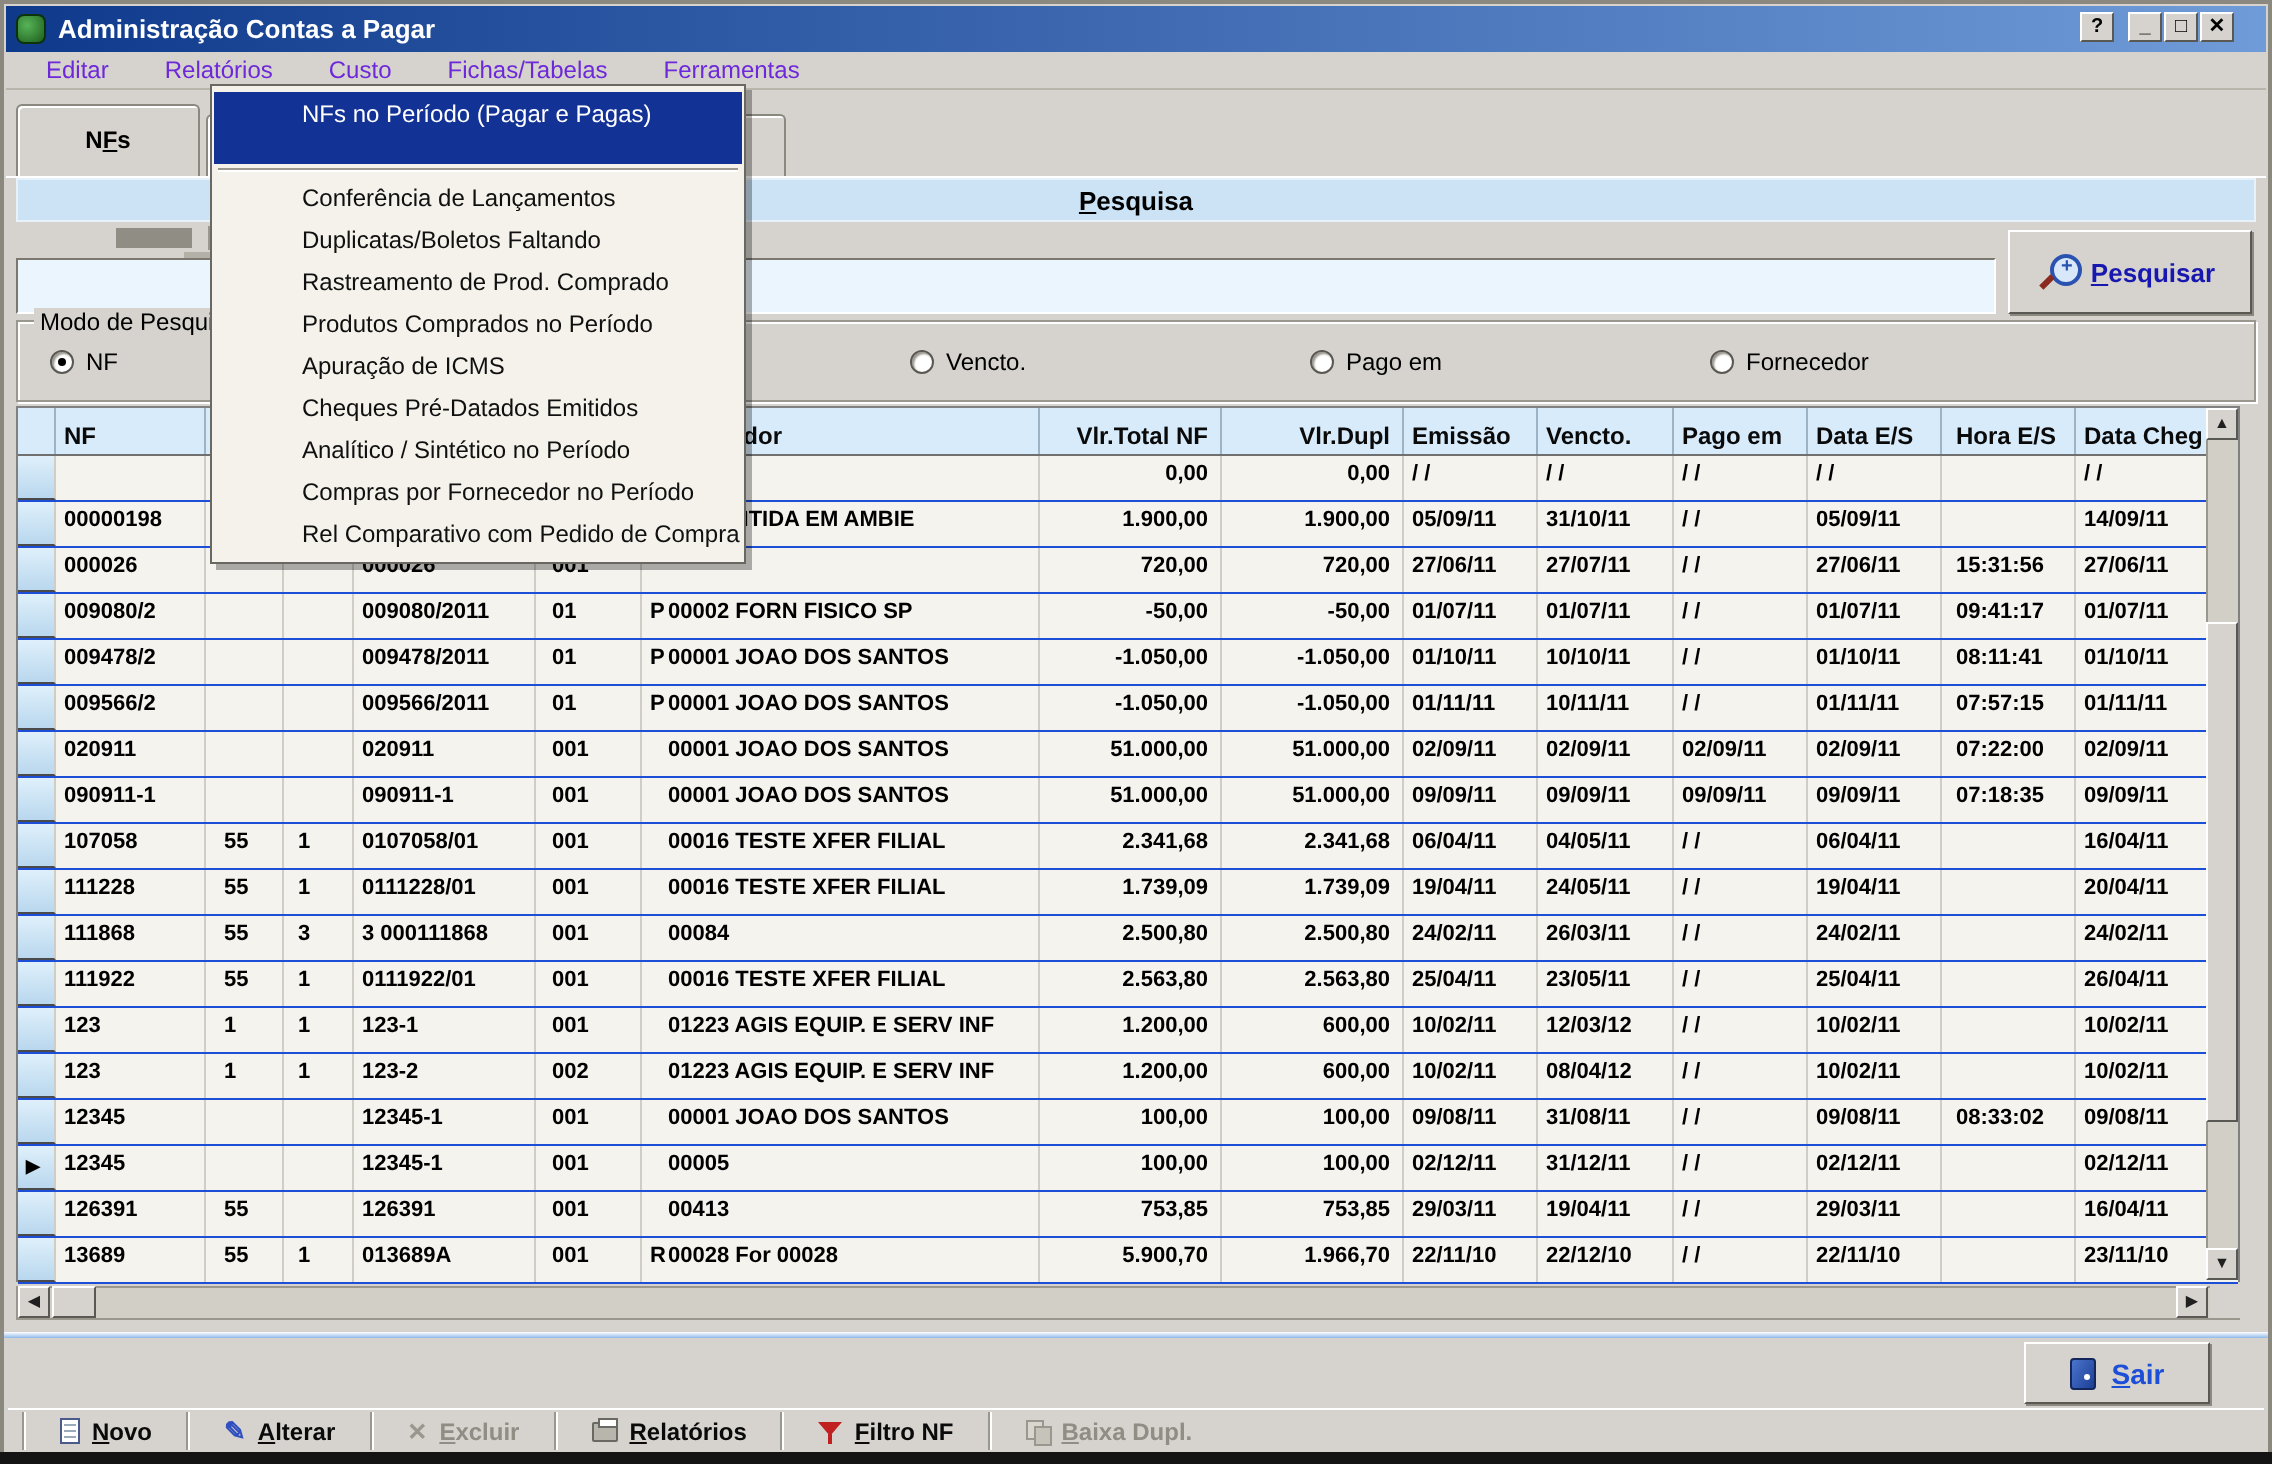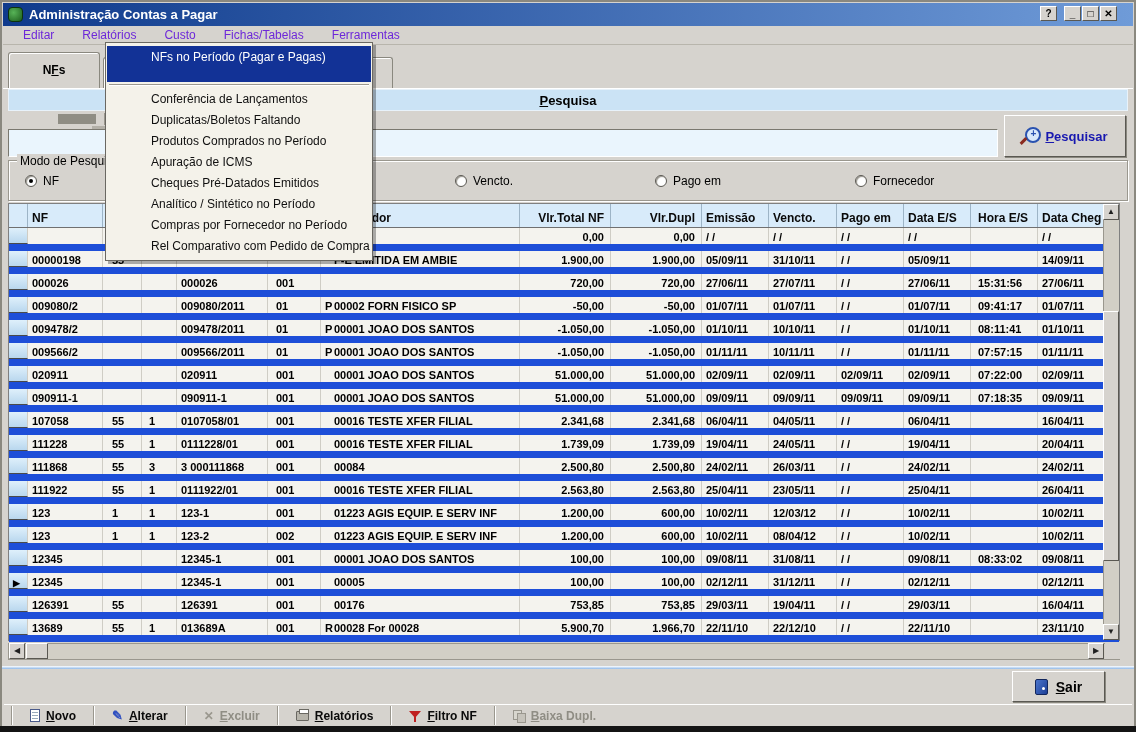--- a/index.html
+++ b/index.html
@@ -65,21 +65,21 @@
   .rb { width:12px; height:12px; border-radius:50%; background:#fff; border:1px solid #5a5852;
     box-shadow:inset 1px 1px 1px #9a978e; position:relative; }
   .radio.selected .rb::after { content:""; position:absolute; left:3px; top:3px; width:4px; height:4px;
     border-radius:50%; background:#000; }
 
   
   .grid { position:absolute; left:8px; top:203px; width:1112px; height:438px; background:#F4F3EE;
     border:1px solid #808080; font-size:11px; font-weight:bold; }
   .ghead { display:flex; height:24px; background:#D8EBFA; border-bottom:1px solid #707070; }
   .ghead .gc { line-height:22px; color:#0a0a0a; font-size:12px; border-right:1px solid #9db4c6; }
-  .grow { display:flex; height:23px; border-bottom:7px solid #1d4ed8; background:#F4F3EE; }
+  .grow { display:flex; height:23px; border-bottom:1px solid #1d4ed8; background:#F4F3EE; }
   .gc { display:block; overflow:hidden; white-space:nowrap; padding:3px 3px 0 4px; border-right:1px solid #CFCDC5; }
   .c0{width:19px; padding:0;} .c1{width:75px;} .c2{width:39px; padding-left:9px;} .c3{width:35px; padding-left:7px;}
   .c4{width:91px;} .c5{width:53px; padding-left:8px;} .c6{width:199px;}
   .c7{width:91px; text-align:right; padding-right:6px;} .c8{width:91px; text-align:right; padding-right:6px;}
   .c9{width:67px;} .c10{width:68px;} .c11{width:67px;} .c12{width:67px;} .c13{width:67px; padding-left:7px;} .c14{width:67px; border-right:none;}
   .grow .c0 { background:linear-gradient(#dff0fb,#b9d7ee); border-bottom:1px solid #4a4a4a; position:relative; }
   .grow.current .c0::after { content:"\25B6"; position:absolute; left:4px; top:5px; font-size:9px; color:#000; }
   .flag { font-style:normal; display:inline-block; width:9px; }
   .fname { font-style:normal; }
   .vscroll { position:absolute; right:0; top:0; width:16px; height:436px; background:#D2CFC6;
@@ -95,21 +95,21 @@
   .hthumb { position:absolute; left:17px; top:-1px; width:22px; height:16px; background:#D6D3CE;
     border:1px solid; border-color:#fff #5a5852 #5a5852 #fff; }
   .corner { position:absolute; left:1096px; top:-1px; width:17px; height:16px; background:#D6D3CE; }
 
   
   .sepline { position:absolute; left:0px; top:666px; width:1136px; height:3px;
     background:linear-gradient(#ffffff,#8FB8E8); }
   .btn-sair { position:absolute; left:1012px; top:671px; width:93px; height:31px; background:#D6D3CE;
     border:1px solid; border-color:#fff #5a5852 #5a5852 #fff; box-shadow:1px 1px 0 #8a887f;
     display:flex; align-items:center; justify-content:center; gap:8px;
-    font-size:14px; font-weight:bold; color:#000000; }
+    font-size:14px; font-weight:bold; color:#1d4ed8; }
   .icon-sair { width:13px; height:16px; background:linear-gradient(120deg,#4a74cc,#1d3f96); border:1px solid #12265c;
     border-radius:2px; position:relative; }
   .icon-sair::after { content:""; position:absolute; right:2px; top:7px; width:3px; height:3px; background:#fff; border-radius:50%; }
   .toolbar { position:absolute; left:4px; top:704px; width:1128px; height:22px; background:#D6D3CE;
     border-top:1px solid #fff; display:flex; align-items:center; font-size:12px; font-weight:bold; color:#0a0a0a; }
   .tsep { width:0; height:19px; border-left:1px solid #9a978e; border-right:1px solid #fff; margin:0 7px; }
   .tbtn { display:flex; align-items:center; gap:6px; padding:0 10px; height:20px; cursor:default; }
   .tbtn.disabled { color:#8f8d84; }
   .icon-novo { width:10px; height:13px; background:#fff; border:1px solid #4a5a8a; position:relative; }
   .icon-novo::after { content:""; position:absolute; left:1px; top:2px; width:6px; height:1px; background:#9ab;
@@ -485,21 +485,21 @@
       <span class="gc c13"></span>
       <span class="gc c14">02/12/11</span>
     </div>
       <div class="grow">
       <span class="gc c0"></span>
       <span class="gc c1">126391</span>
       <span class="gc c2">55</span>
       <span class="gc c3"></span>
       <span class="gc c4">126391</span>
       <span class="gc c5">001</span>
-      <span class="gc c6"><i class="flag"></i><i class="fname">00176</i></span>
+      <span class="gc c6"><i class="flag"></i><i class="fname">00413</i></span>
       <span class="gc c7">753,85</span>
       <span class="gc c8">753,85</span>
       <span class="gc c9">29/03/11</span>
       <span class="gc c10">19/04/11</span>
       <span class="gc c11">/ /</span>
       <span class="gc c12">29/03/11</span>
       <span class="gc c13"></span>
       <span class="gc c14">16/04/11</span>
     </div>
       <div class="grow">
@@ -573,20 +573,21 @@
   </span>
 </div>
 
 <div class="dropdown">
   <div class="mi hi">NFs no Período (Pagar e Pagas)</div>
   <div class="msep"></div>
   <div class="menu-list">
 
   <div class="mi"><span>Conferência de Lançamentos</span></div>
       <div class="mi"><span>Duplicatas/Boletos Faltando</span></div>
+      <div class="mi"><span>Rastreamento de Prod. Comprado</span></div>
       <div class="mi"><span>Produtos Comprados no Período</span></div>
       <div class="mi"><span>Apuração de ICMS</span></div>
       <div class="mi"><span>Cheques Pré-Datados Emitidos</span></div>
       <div class="mi"><span>Analítico / Sintético no Período</span></div>
       <div class="mi"><span>Compras por Fornecedor no Período</span></div>
       <div class="mi"><span>Rel Comparativo com Pedido de Compra</span></div>
     </div>
 </div>
 
 <div class="frame"></div>

